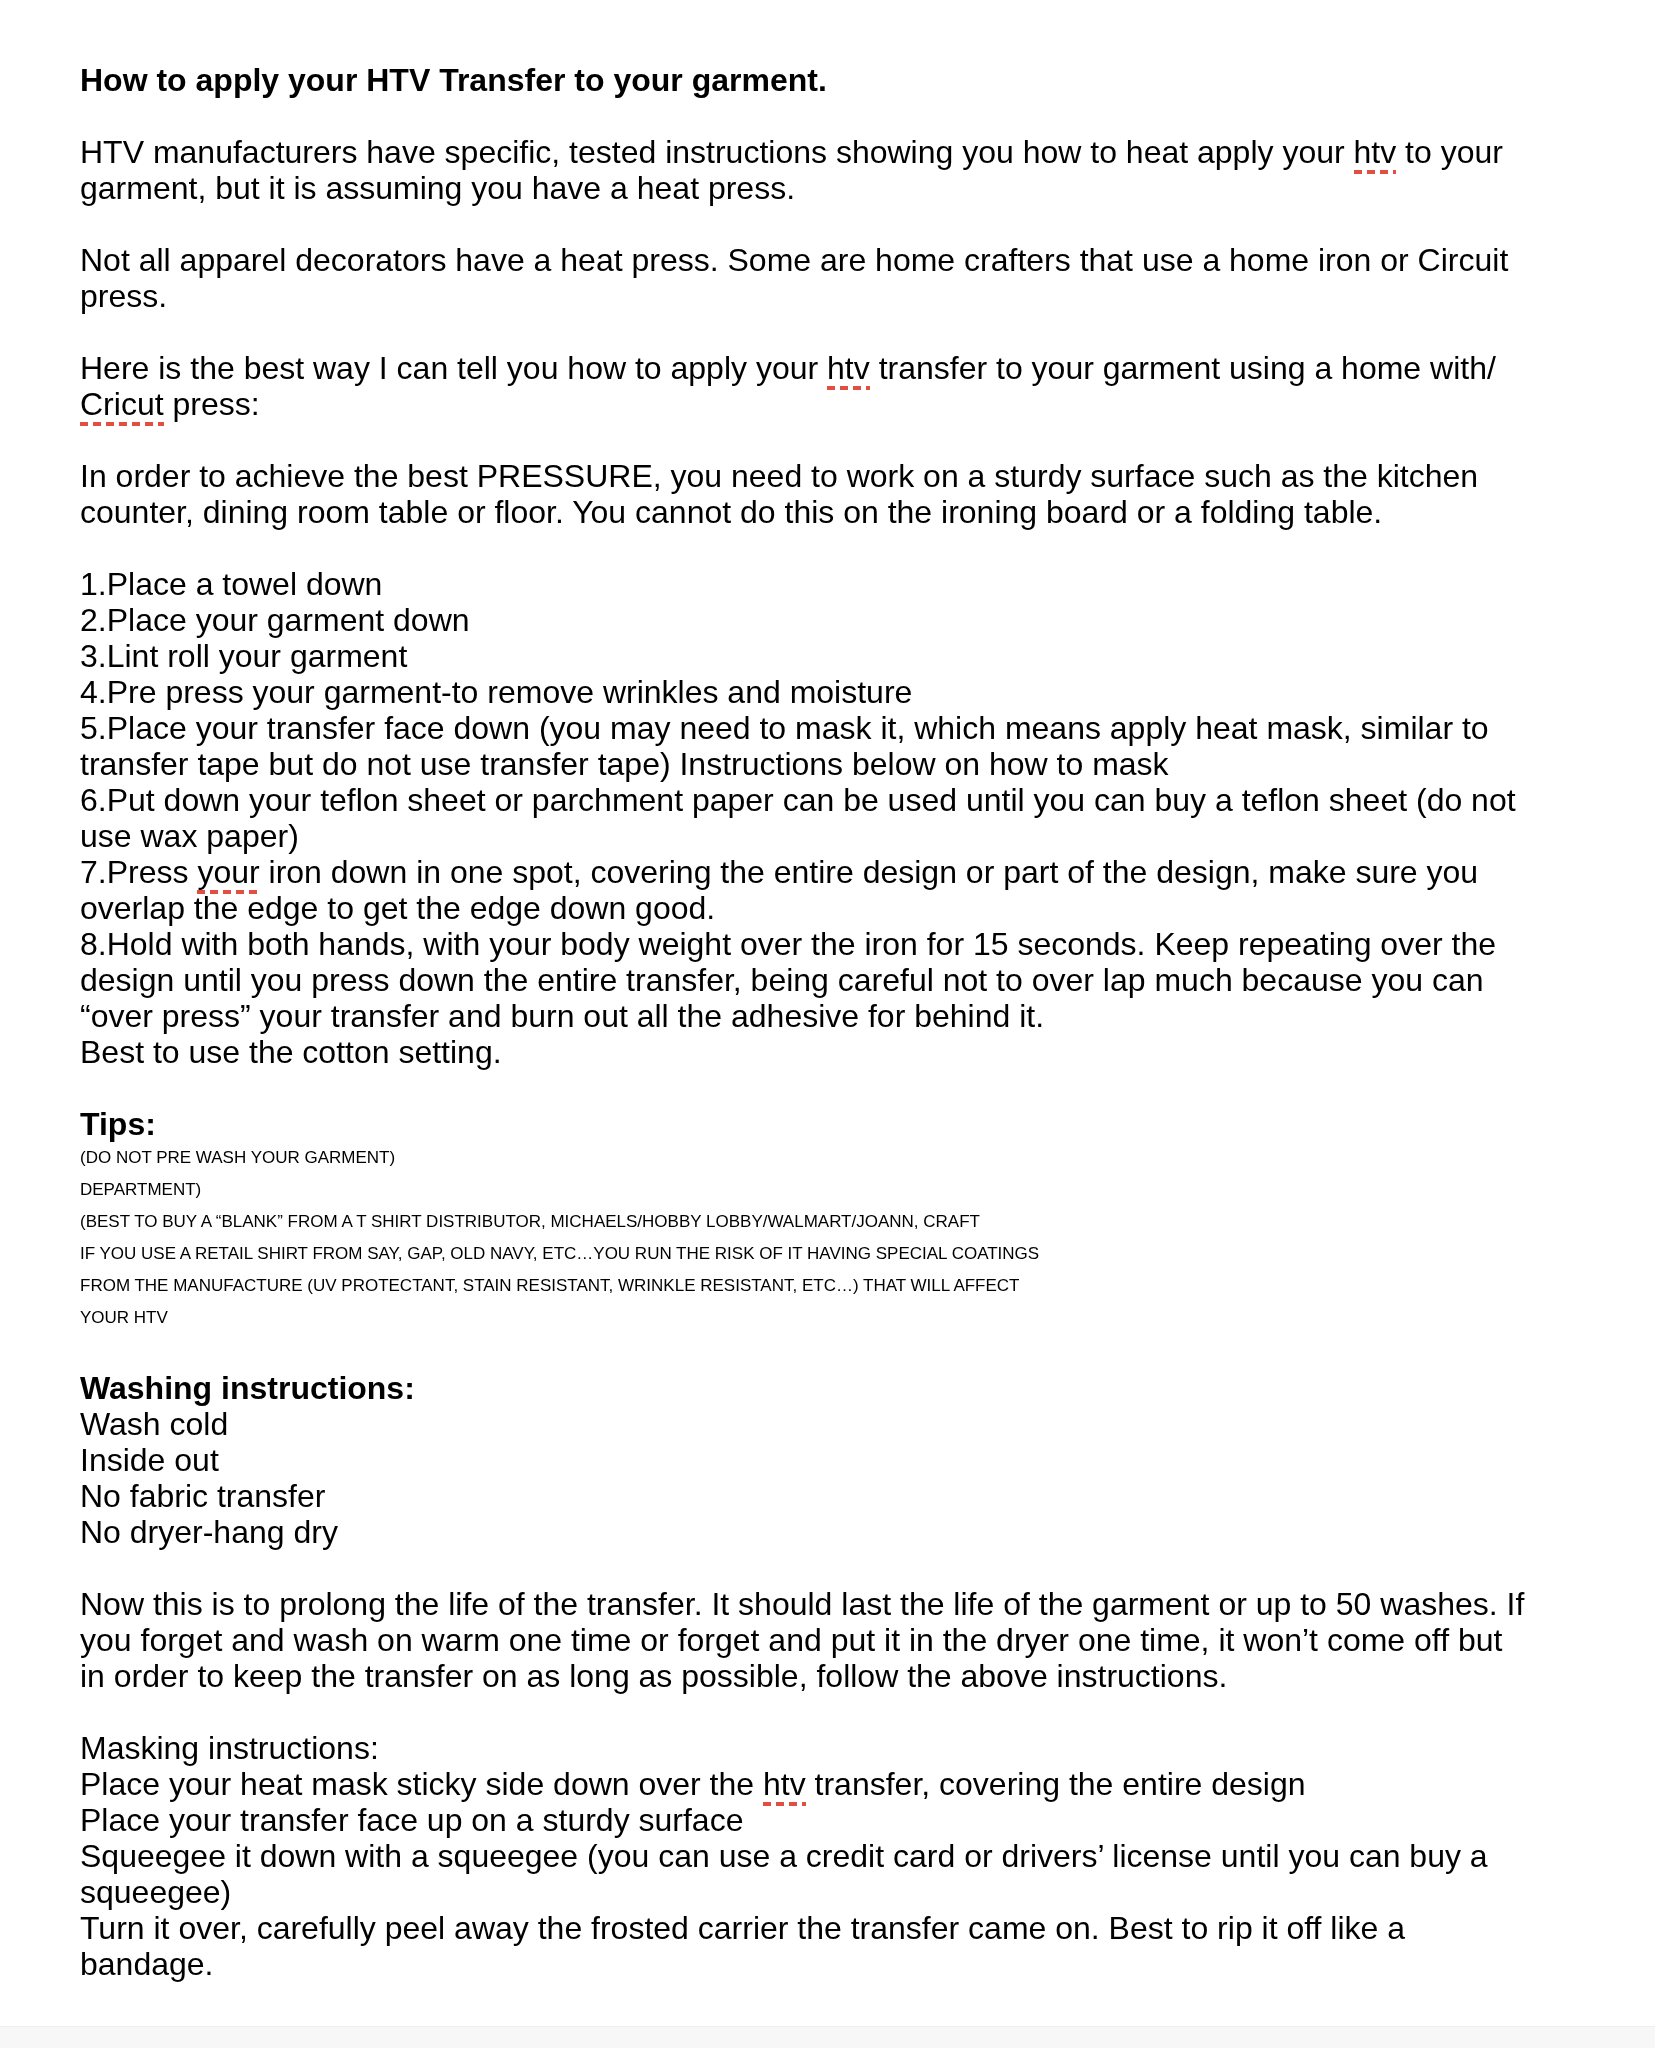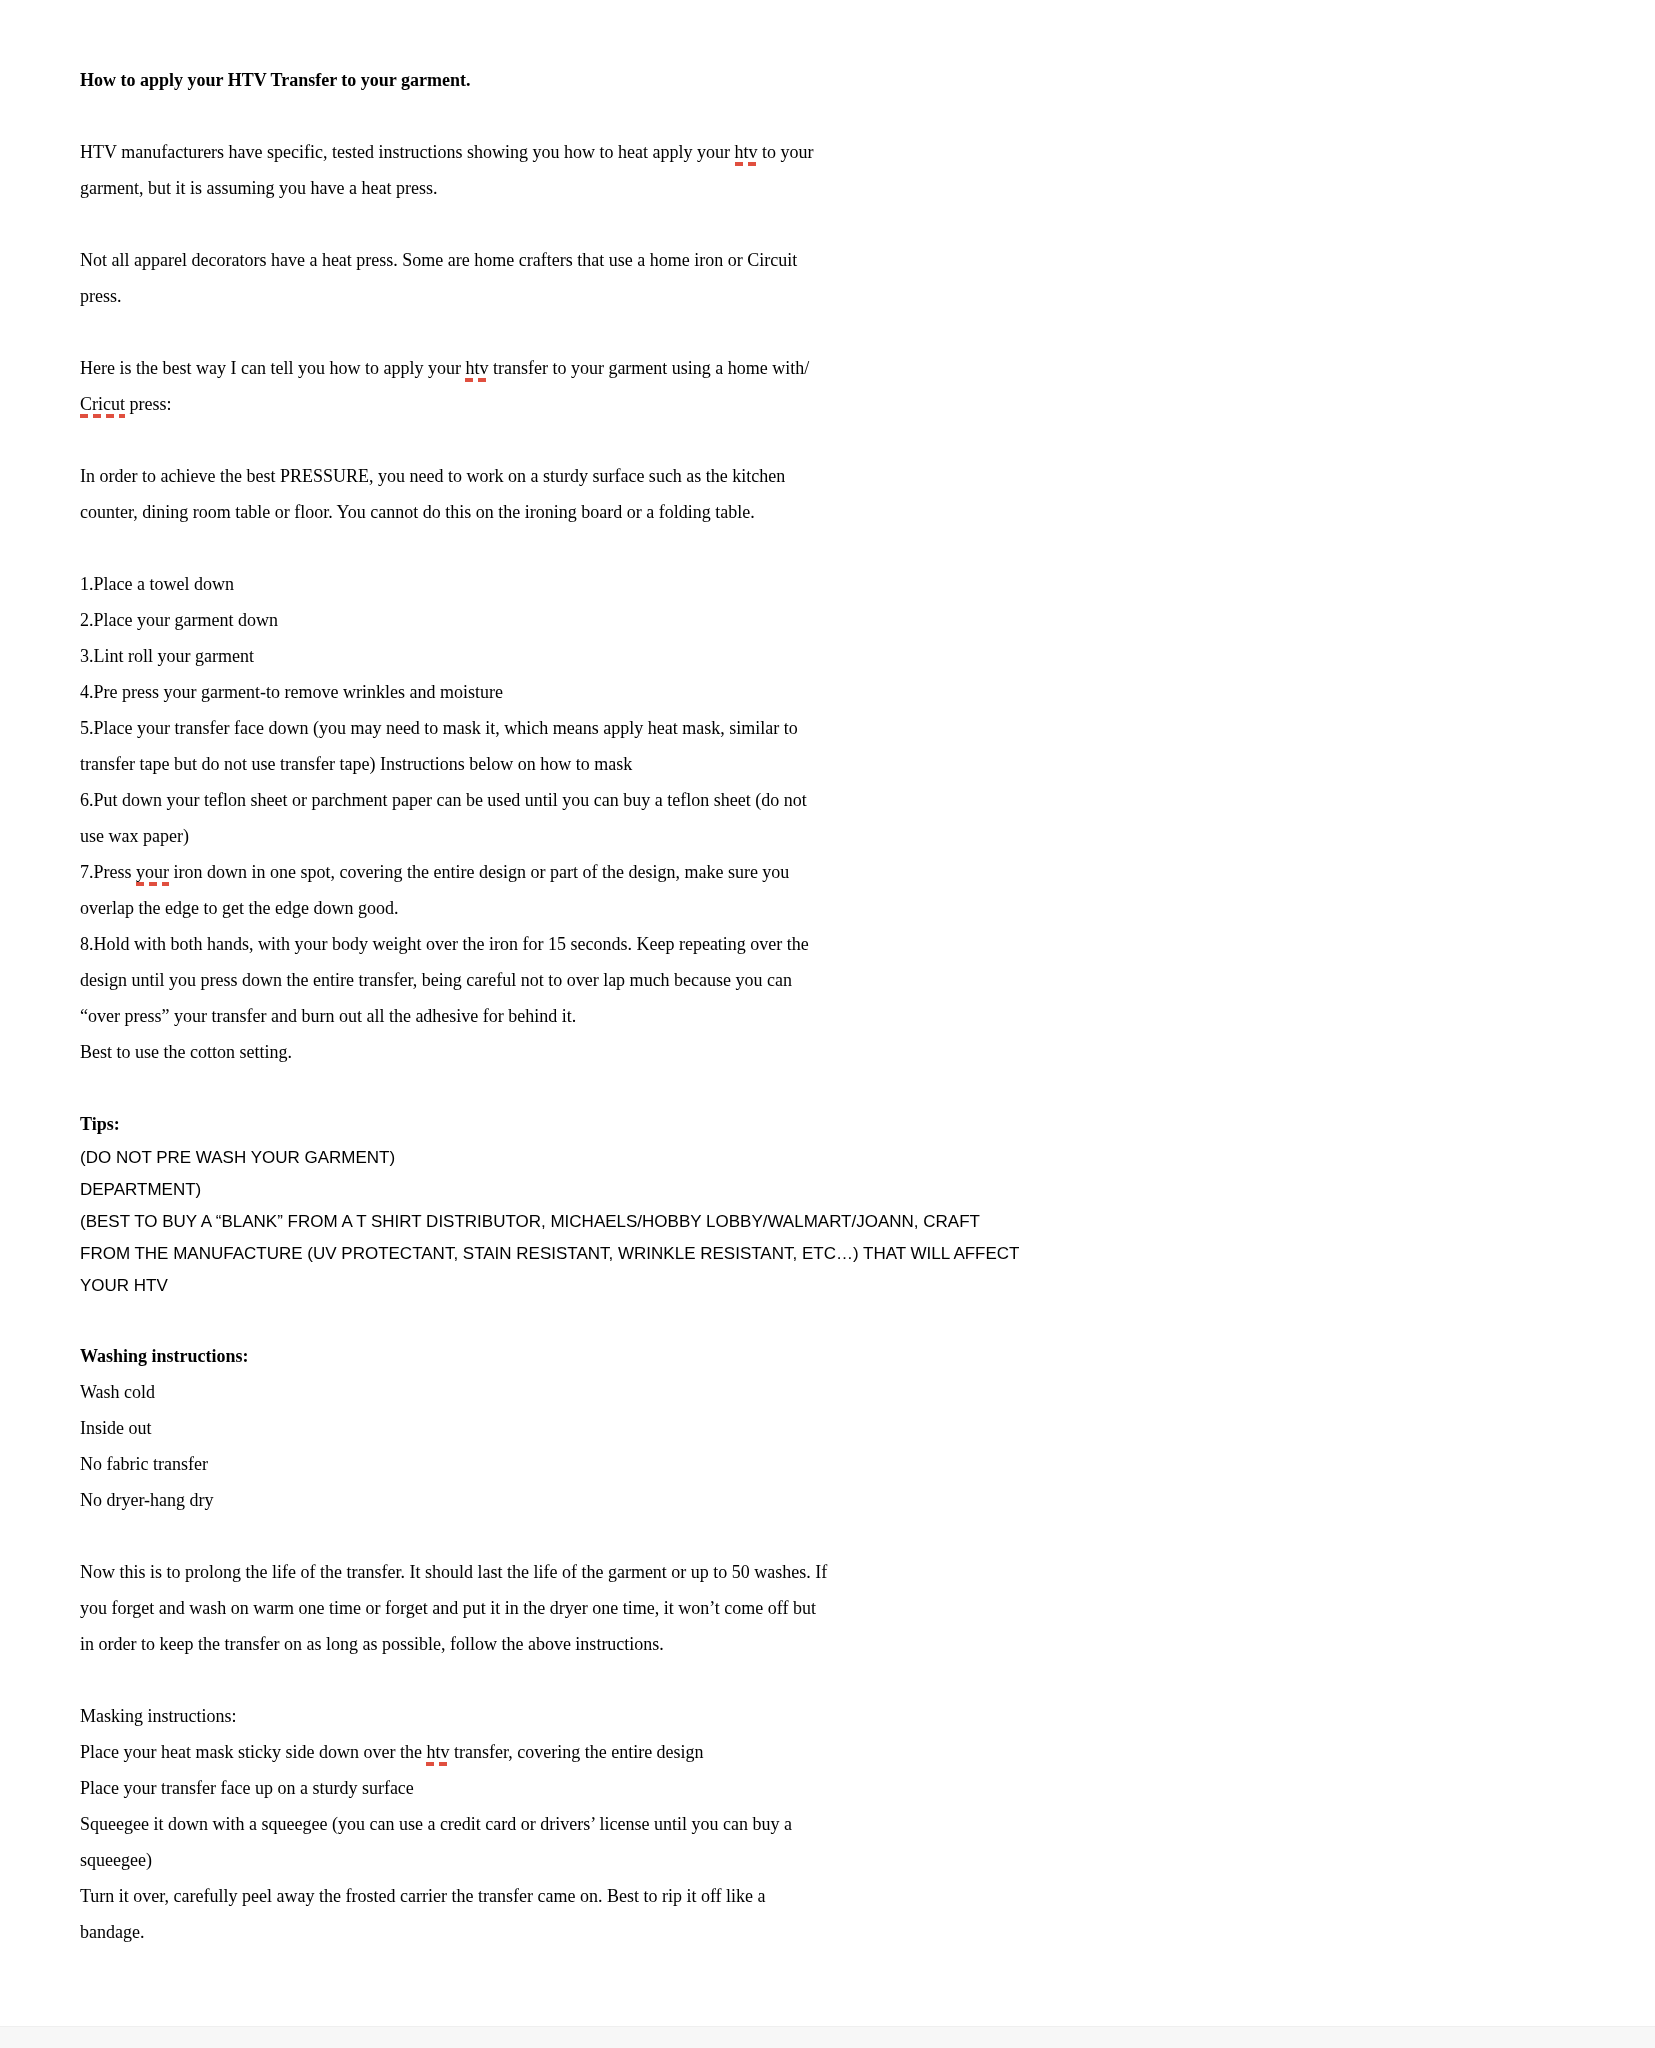--- a/index.html
+++ b/index.html
@@ -9,21 +9,21 @@
     color:#000000;
     font-family:"Liberation Sans","DejaVu Sans",sans-serif;
     position:relative;
     overflow:hidden;
   }
   .page{padding:62px 55px 0 80px;}
   .block{margin:0 0 36px 0;}
   .block.tight{margin-bottom:0;margin-top:36px;}
   .line{white-space:pre;}
   .title .line,.heading .line{font-weight:bold;}
-  .title .line,.body .line,.heading .line{font-size:18px;line-height:36px;font-family:Liberation Serif, serif;}
+  .title .line,.body .line,.heading .line{font-size:32px;line-height:36px;}
   .small .line{font-size:17px;line-height:32px;letter-spacing:0px;}
   .sp{
     background:repeating-linear-gradient(90deg,var(--sp-color,#e04f3f) 0 8px,transparent 8px 13px) left 100%/100% 4px no-repeat;
     padding-bottom:4px;
   }
   .footer-band{
     position:absolute;left:0;right:0;bottom:0;height:21px;
     background:var(--band-color,#f7f7f7);
     border-top:1px solid #efefef;
   }
@@ -68,20 +68,21 @@
         <div class="line"><span>“over press” your transfer and burn out all the adhesive for behind it.</span></div>
         <div class="line"><span>Best to use the cotton setting.</span></div>
       </div>
       <div class="block heading tight">
         <div class="line"><span>Tips:</span></div>
       </div>
       <div class="block small">
         <div class="line"><span>(DO NOT PRE WASH YOUR GARMENT)</span></div>
         <div class="line"><span>DEPARTMENT)</span></div>
         <div class="line"><span>(BEST TO BUY A “BLANK” FROM A T SHIRT DISTRIBUTOR, MICHAELS/HOBBY LOBBY/WALMART/JOANN, CRAFT</span></div>
+        <div class="line"><span>IF YOU USE A RETAIL SHIRT FROM SAY, GAP, OLD NAVY, ETC…YOU RUN THE RISK OF IT HAVING SPECIAL COATINGS</span></div>
         <div class="line"><span>FROM THE MANUFACTURE (UV PROTECTANT, STAIN RESISTANT, WRINKLE RESISTANT, ETC…) THAT WILL AFFECT</span></div>
         <div class="line"><span>YOUR HTV</span></div>
       </div>
       <div class="block heading tight">
         <div class="line"><span>Washing instructions:</span></div>
       </div>
       <div class="block body">
         <div class="line"><span>Wash cold</span></div>
         <div class="line"><span>Inside out</span></div>
         <div class="line"><span>No fabric transfer</span></div>

